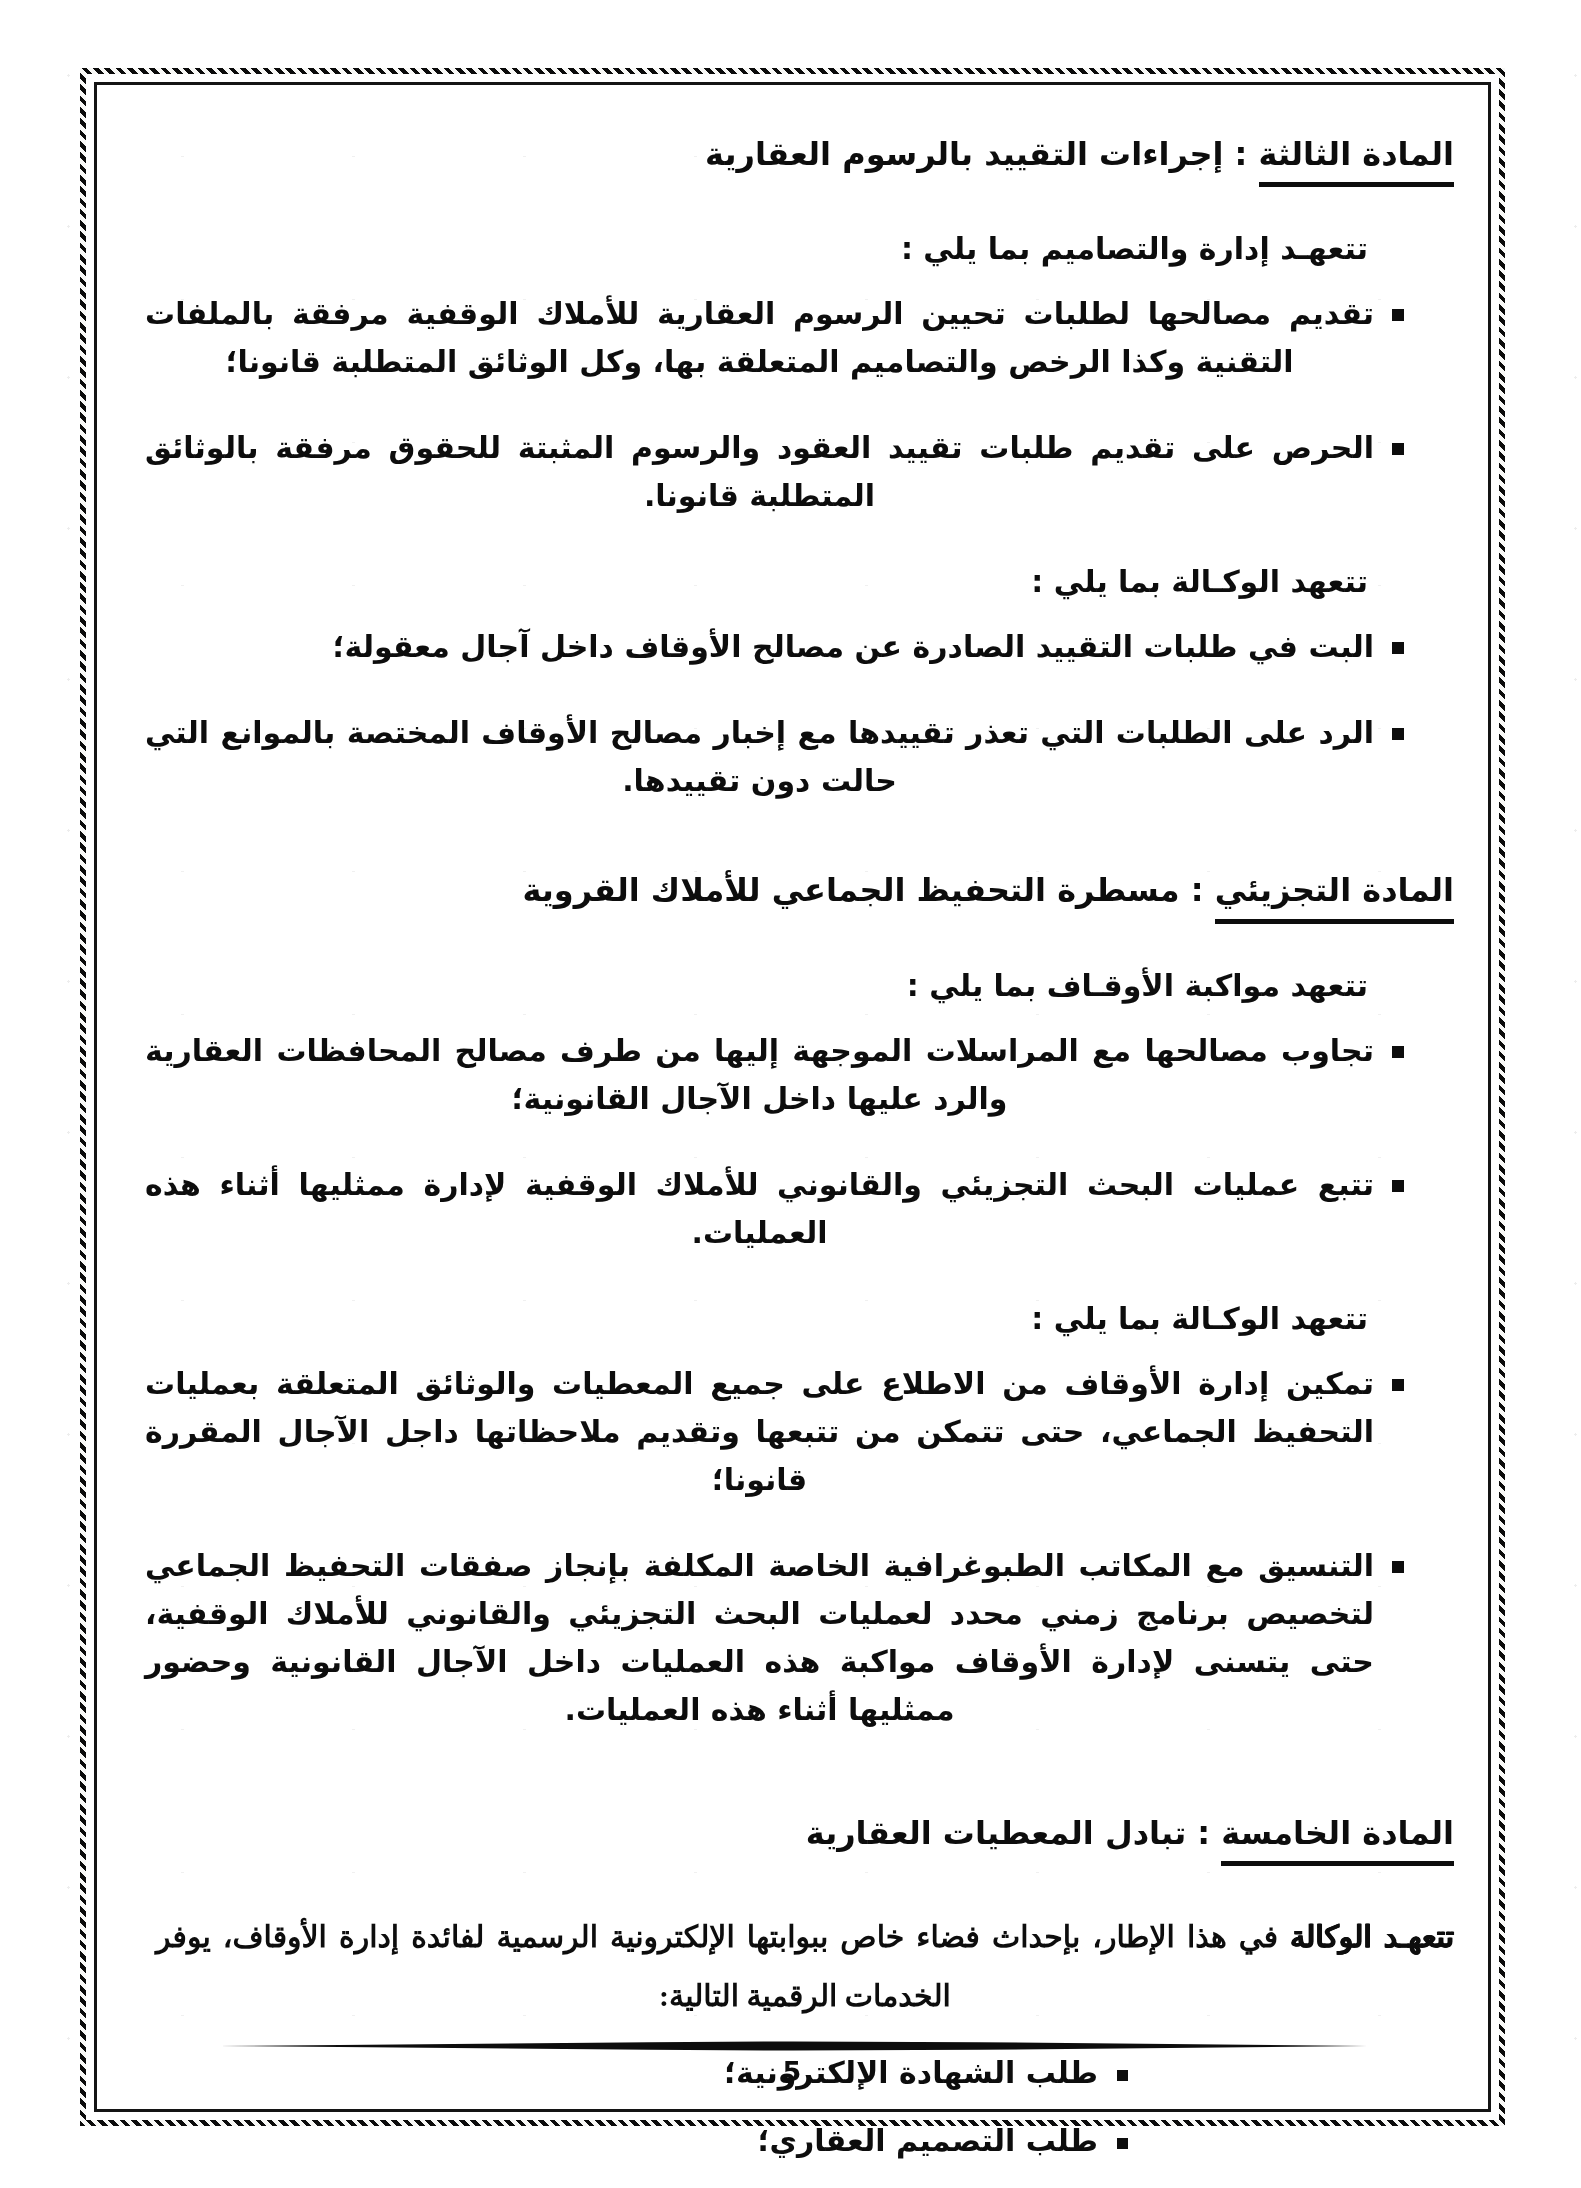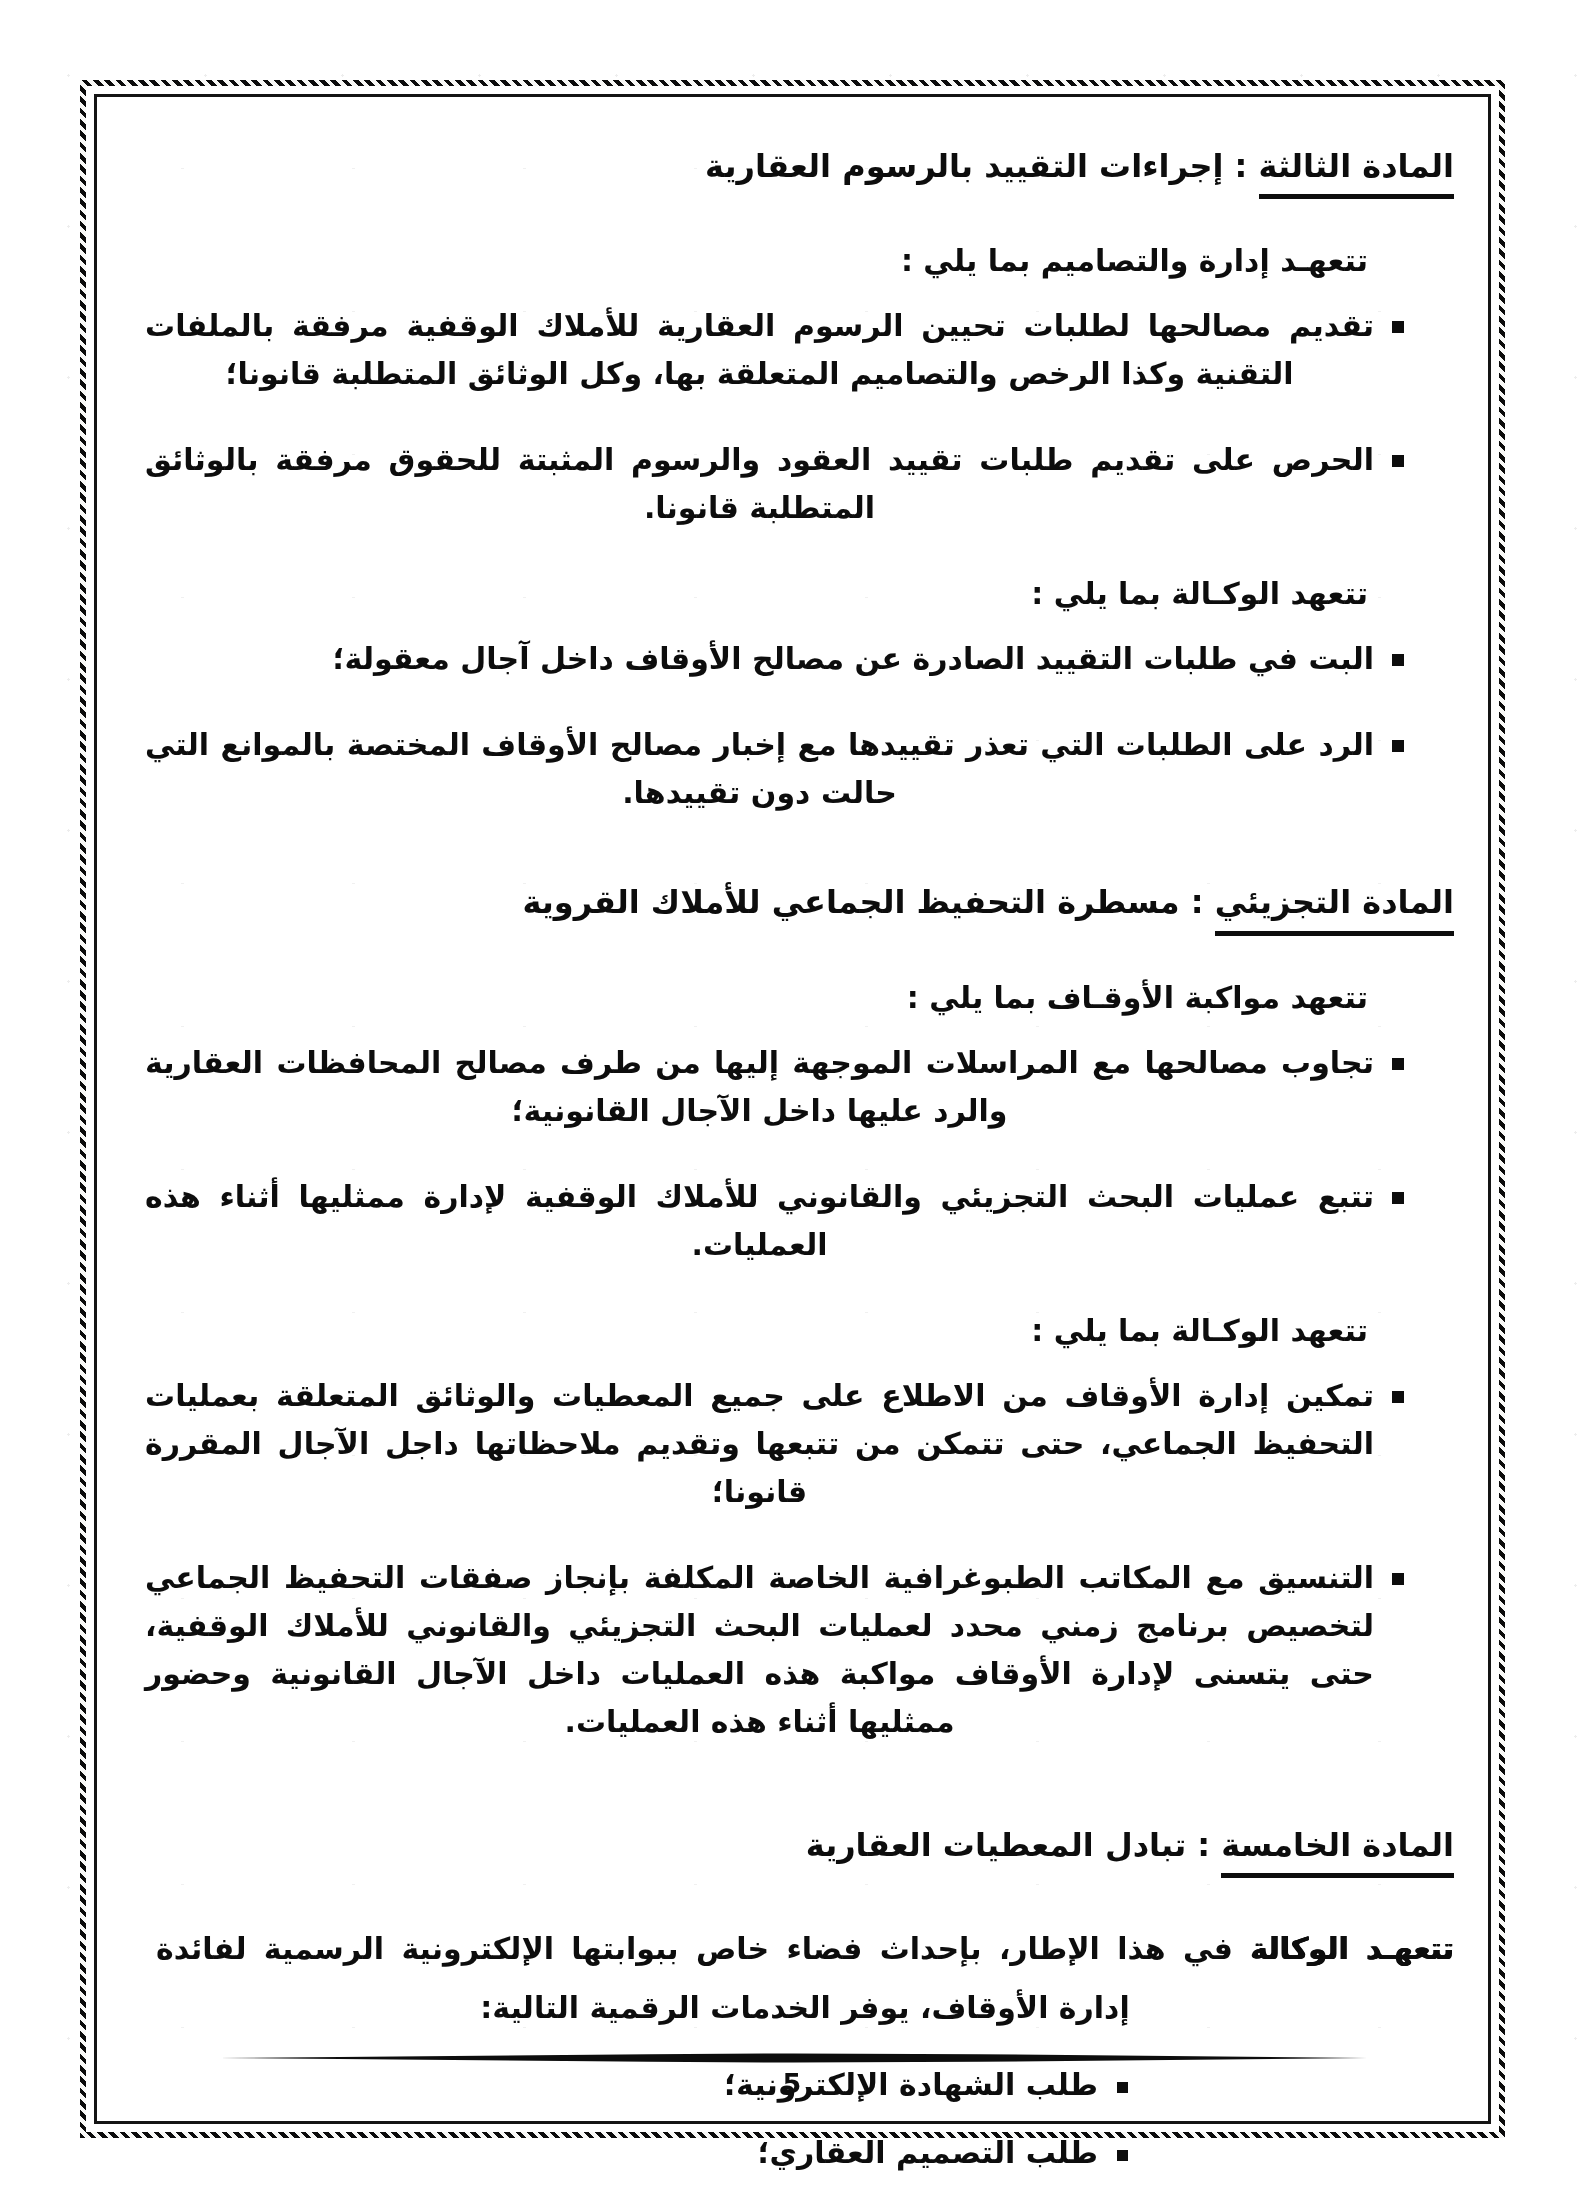--- a/index.html
+++ b/index.html
@@ -6,21 +6,21 @@
   body{
     width:1581px;height:2188px;position:relative;
     background:#ffffff;
     background-image:radial-gradient(rgba(0,0,0,0.07) 1px, transparent 1.2px);
     background-size:137px 151px;
     font-family:"DejaVu Sans", sans-serif;
     color:#0d0d0d;
     font-weight:700;
   }
   .sheet{
-    position:absolute;left:80px;top:80px;width:1425px;height:2058px;
+    position:absolute;left:80px;top:68px;width:1425px;height:2058px;
     box-sizing:border-box;
   }
   
   .frame-pattern{
     width:100%;height:100%;box-sizing:border-box;
     background:repeating-linear-gradient(45deg,#0b0b0b 0 4px,#f8f8f6 4px 8px);
     padding:6px;
   }
   .frame-gap{
     width:100%;height:100%;box-sizing:border-box;
@@ -55,21 +55,21 @@
     position:relative;padding:0 32px 0 0;margin:0 0 38px 0;
     font-size:30px;line-height:1.60;
   }
   ul.bullets li::before{
     content:"";position:absolute;right:2px;top:19px;width:12px;height:12px;background:#0d0d0d;
   }
   .just{text-align:justify;text-align-last:center;}
   .rline{text-align:right;}
   .para{
     font-size:30px;line-height:1.95;margin:42px 0 28px 15px;
-    text-align:justify;text-align-last:center;
+    text-align:justify;text-align-last:center;font-family:Liberation Serif, serif;
   }
   .para .lead{
     text-shadow:0.6px 0 0 #0d0d0d, -0.6px 0 0 #0d0d0d;
   }
   ul.services{
     list-style:none;margin:0;padding:0 322px 0 0;
   }
   ul.services li{
     position:relative;padding:0 34px 0 0;margin:0 0 27px 0;
     font-size:30px;line-height:1.35;

